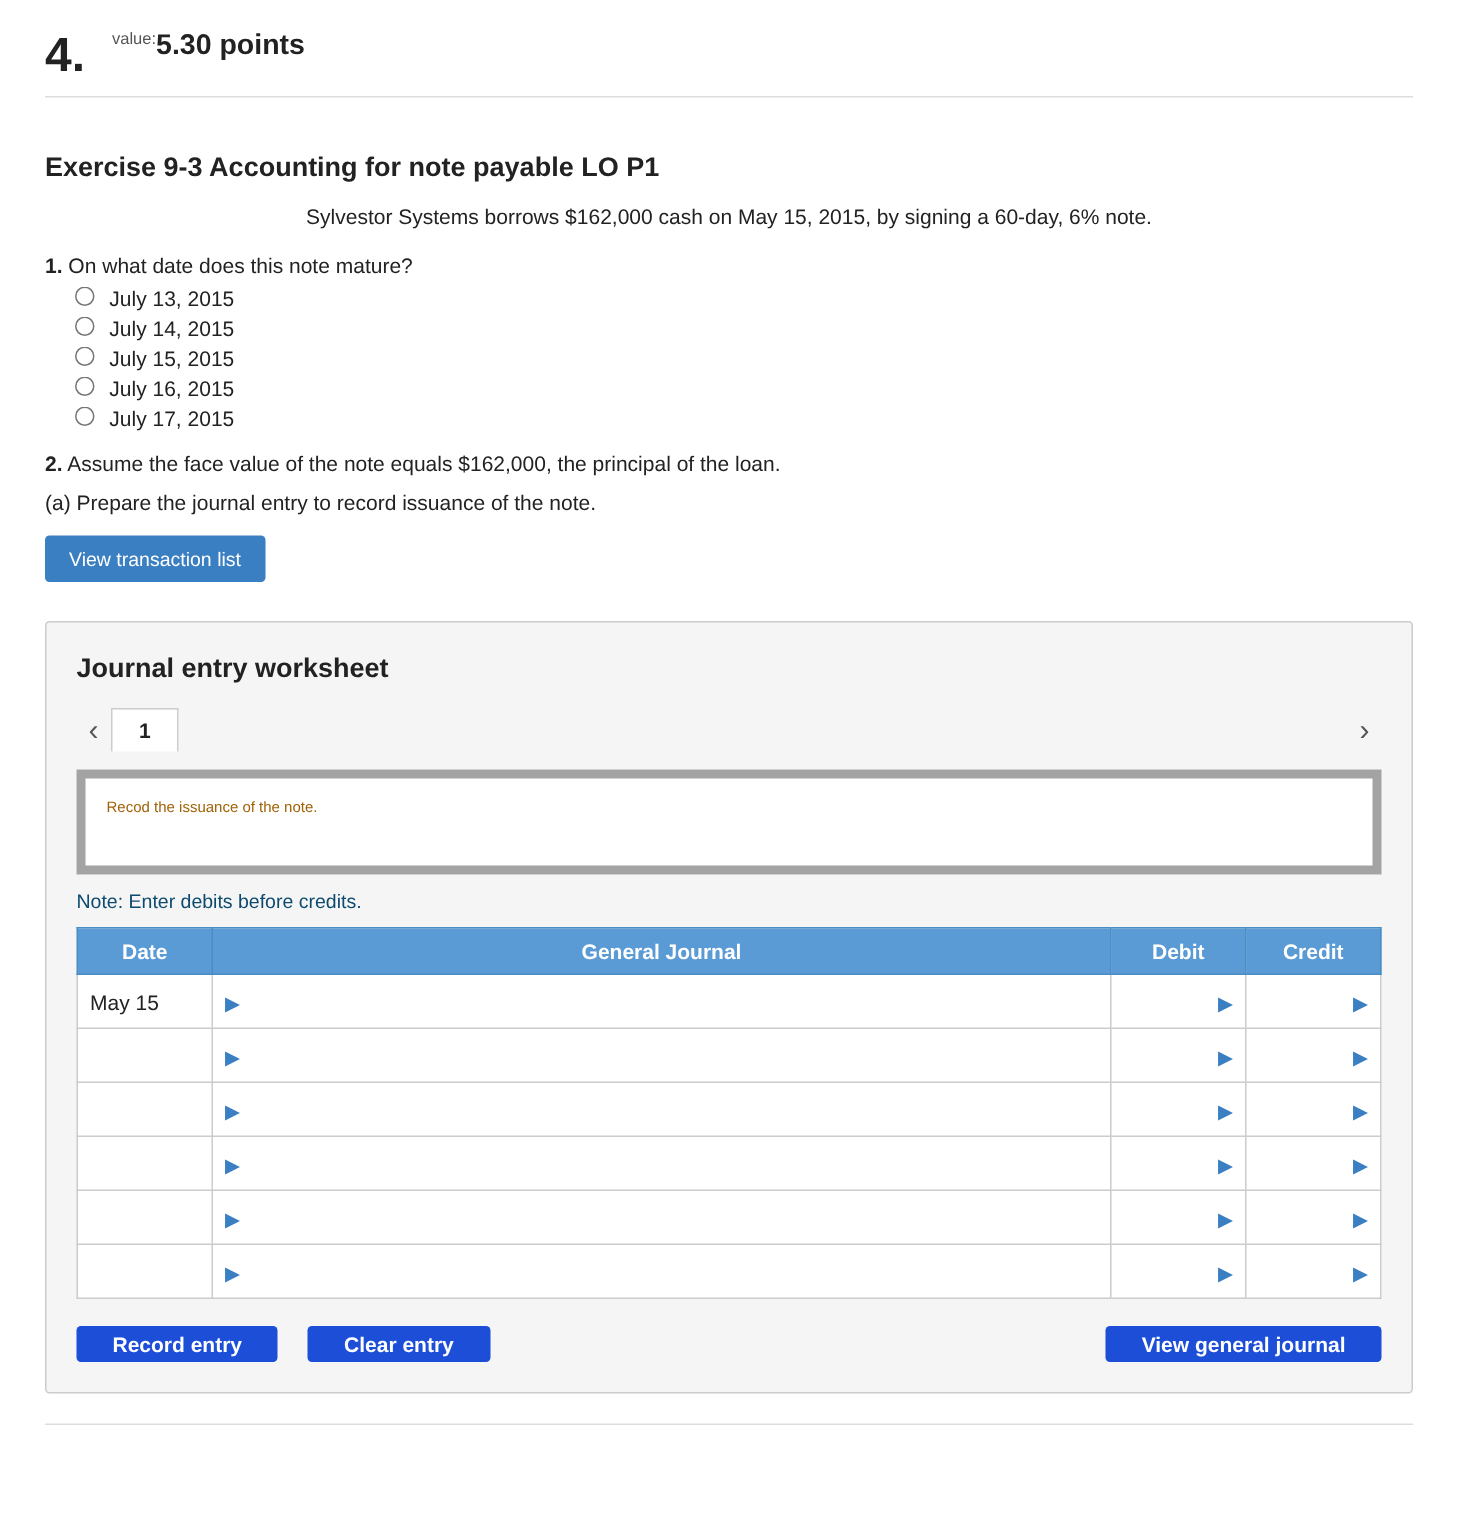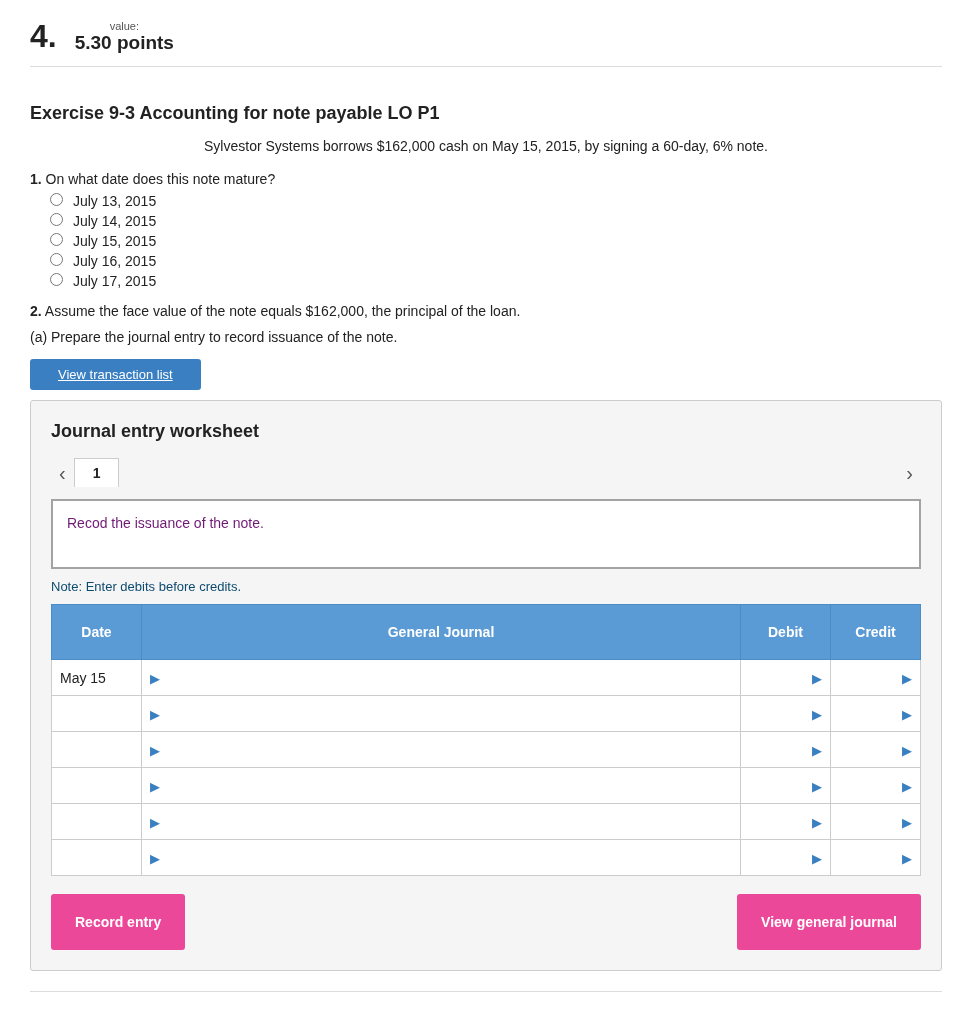--- a/index.html
+++ b/index.html
@@ -22,22 +22,21 @@
       margin-bottom: 20px;
     }
     .question-number {
       font-size: 32px;
       font-weight: bold;
       margin-right: 18px;
       line-height: 1;
     }
     .question-meta {
       display: flex;
-      flex-direction: column;
-      text-align: center;
+      flex-direction: row;
     }
     .question-meta .value-label {
       font-size: 11px;
       color: #555;
     }
     .question-meta .points {
       font-size: 19px;
       font-weight: bold;
     }
     .exercise-title {
@@ -74,26 +73,25 @@
       margin-top: 14px;
       margin-bottom: 10px;
     }
     .sub-question {
       margin-bottom: 14px;
     }
     .btn-view-transaction {
       background-color: #3a7fc1;
       color: #fff;
       border: none;
-      padding: 8px 28px;
+      padding: 8px 16px;
       font-size: 13px;
       cursor: pointer;
       border-radius: 3px;
-      margin-bottom: 10px;
-      text-decoration: underline;
+      margin-bottom: 26px;
     }
     .journal-worksheet {
       border: 1px solid #ccc;
       background: #f5f5f5;
       padding: 20px 20px 20px 20px;
       border-radius: 3px;
     }
     .worksheet-title {
       font-size: 18px;
       font-weight: bold;
@@ -122,43 +120,43 @@
       cursor: pointer;
       min-width: 40px;
       text-align: center;
     }
     .tab-item.active {
       background: #fff;
       font-weight: bold;
     }
     .note-box {
       background: #fff;
-      border: 2px solid #a3a3a3;
+      border: 6px solid #a3a3a3;
       padding: 14px;
       margin-bottom: 10px;
       min-height: 70px;
-      font-size: 14px;
-      color: #701a75;
+      font-size: 10px;
+      color: #a16207;
     }
     .note-warning {
       color: #0c4a6e;
       font-size: 13px;
       margin-bottom: 10px;
     }
     .journal-table {
       width: 100%;
       border-collapse: collapse;
       margin-bottom: 18px;
     }
     .journal-table thead tr {
       background: #5b9bd5;
       color: #fff;
     }
     .journal-table thead th {
-      padding: 19px 10px;
+      padding: 7px 10px;
       text-align: center;
       font-weight: bold;
       font-size: 14px;
       border: 1px solid #4a8cc4;
     }
     .journal-table thead th:first-child {
       text-align: center;
     }
     .journal-table tbody tr {
       background: #fff;
@@ -184,24 +182,24 @@
     .cell-arrow {
       color: #3a7fc1;
       font-size: 13px;
     }
     .action-buttons {
       display: flex;
       gap: 20px;
       align-items: center;
     }
     .btn-action {
-      background-color: #ec4899;
+      background-color: #1d4ed8;
       color: #fff;
       border: none;
-      padding: 20px 24px;
+      padding: 4px 24px;
       font-size: 14px;
       font-weight: bold;
       cursor: pointer;
       border-radius: 3px;
     }
     .btn-action-right {
       margin-left: auto;
     }
     .bottom-border {
       border-top: 1px solid #ddd;
@@ -314,18 +312,19 @@
             <td class="date-cell"></td>
             <td class="general-journal-cell"><span class="cell-arrow">▶</span></td>
             <td class="debit-cell"><span class="cell-arrow">▶</span></td>
             <td class="credit-cell"><span class="cell-arrow">▶</span></td>
           </tr>
         </tbody>
     </table>
 
     <div class="action-buttons">
       <button class="btn-action">Record entry</button>
+      <button class="btn-action">Clear entry</button>
       <button class="btn-action btn-action-right">View general journal</button>
     </div>
   </div>
 
   <div class="bottom-border"></div>
 </div>
 
 </body></html>

